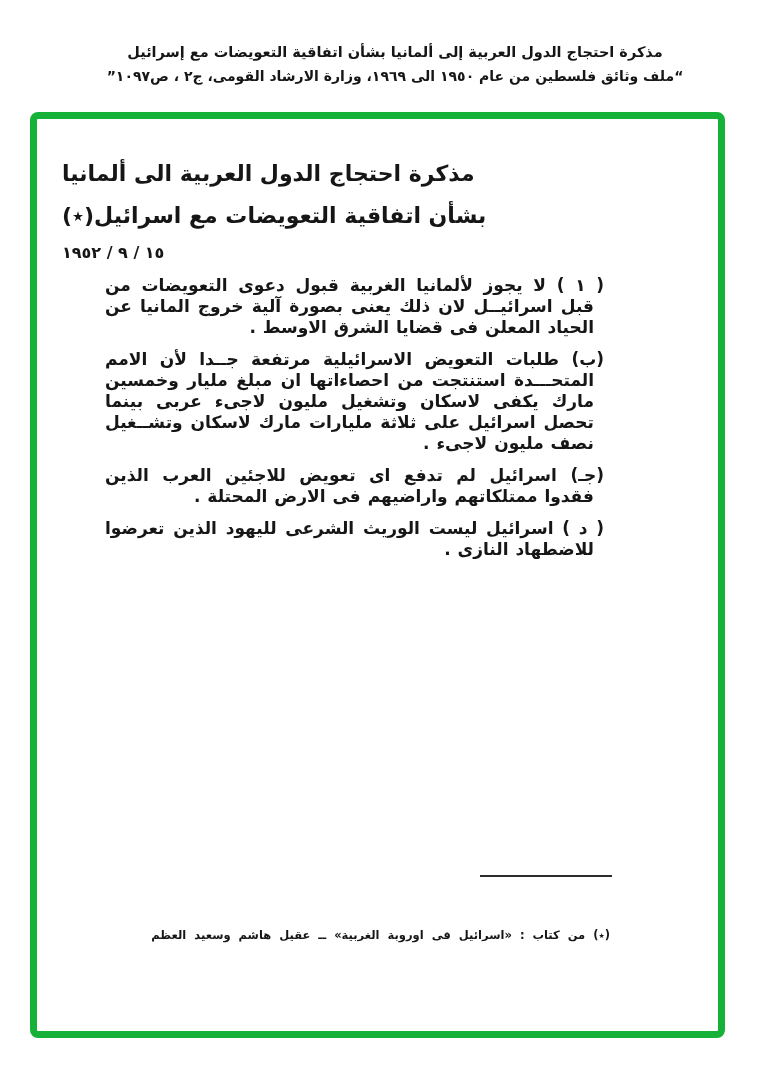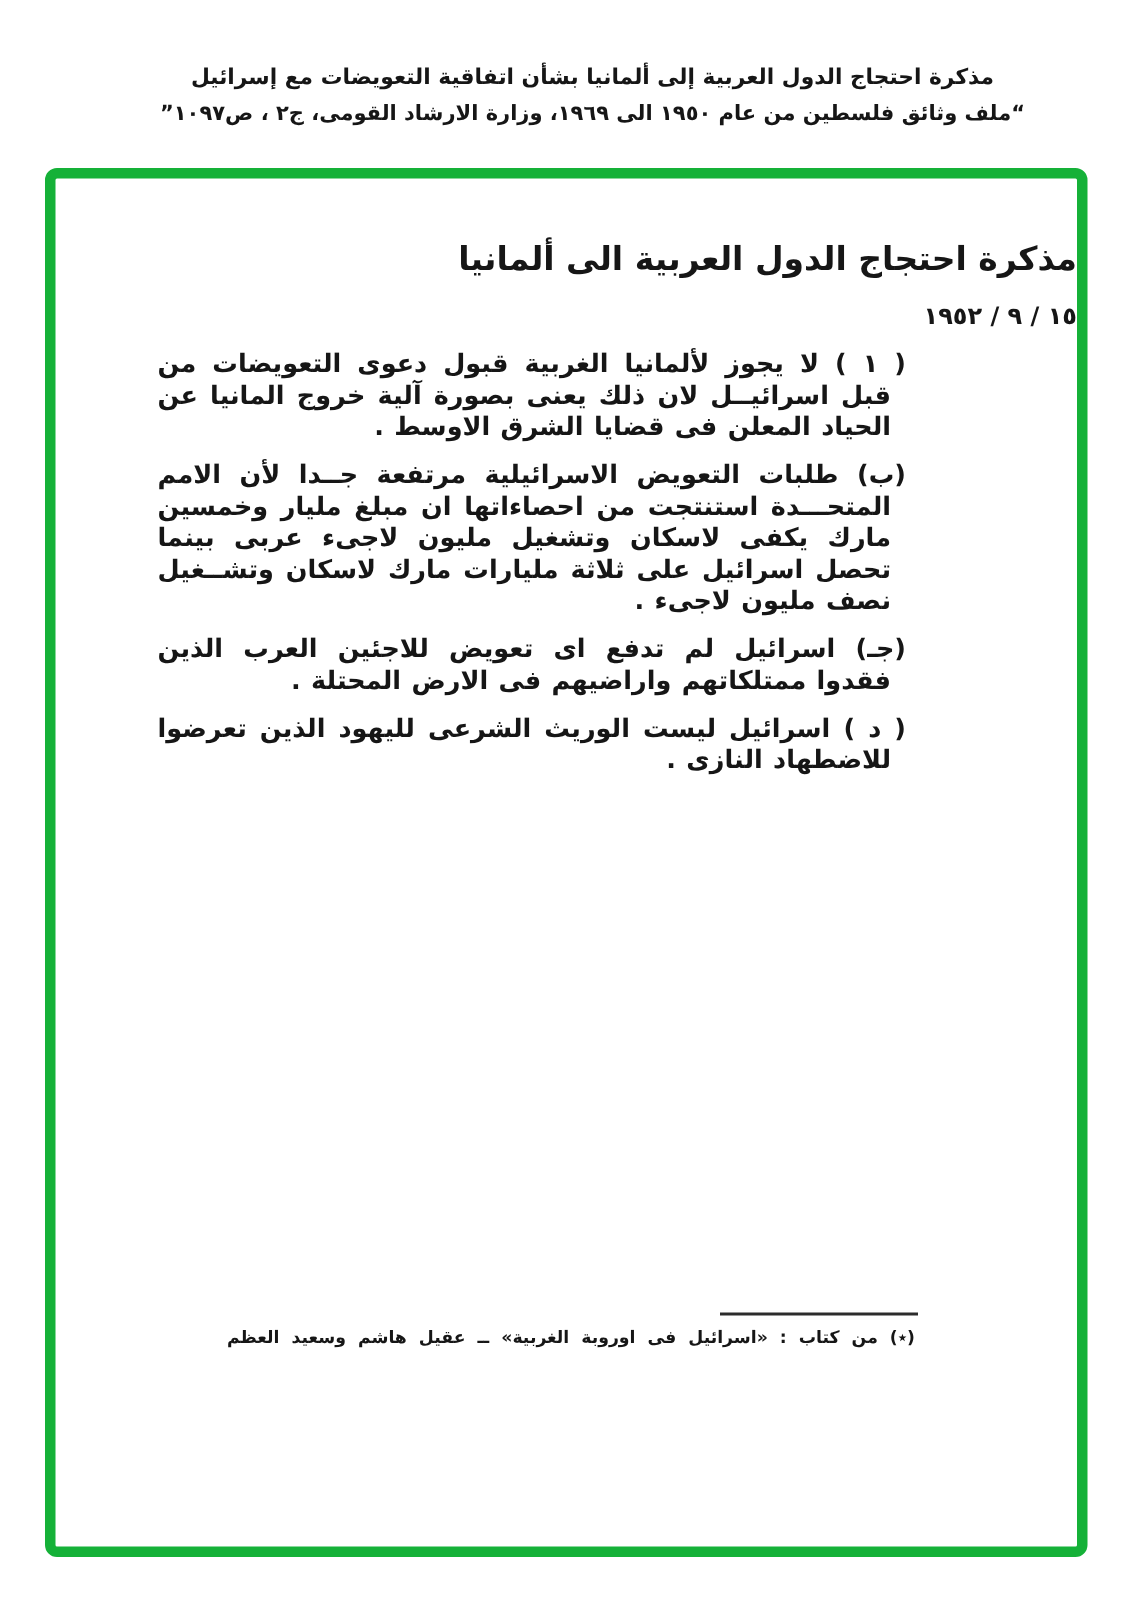--- a/index.html
+++ b/index.html
@@ -27,21 +27,21 @@
     box-sizing:border-box;
     border:7px solid #15b138;
     border-radius:8px;
     background:#ffffff;
   }
 
   
   .title-block {
     margin-top:34px;
     padding-left:25px;
-    text-align:right;
+    text-align:left;
     direction:rtl;
   }
   .memo-title { margin:0; font-size:22px; font-weight:bold; line-height:42px; }
   .memo-date  { font-size:16px; font-weight:bold; line-height:24px; margin-top:4px; }
 
   
   .memo-body {
     direction:rtl;
     margin:10px 114px 0 68px; 
   }
@@ -56,38 +56,39 @@
     word-spacing:1px;
   }
   .para .marker { white-space:nowrap; }
 
   
   .footnote-rule {
     position:absolute; top:756px; left:443px; width:132px;
     border-top:2px solid #2c2c2c;
   }
   .footnote {
-    position:absolute; top:765px; right:108px;
+    position:absolute; top:809px; right:108px;
     direction:rtl; white-space:nowrap;
     font-size:11.5px; font-weight:bold;
     word-spacing:4px;
   }
 </style>
 </head>
 <body style="color: rgb(22, 22, 22); background: rgb(255, 255, 255);">
 
 <header class="cite-header">
   <div class="cite-title">مذكرة احتجاج الدول العربية إلى ألمانيا بشأن اتفاقية التعويضات مع إسرائيل</div>
   <div class="cite-source">“ملف وثائق فلسطين من عام ١٩٥٠ الى ١٩٦٩، وزارة الارشاد القومى، ج٢ ، ص١٠٩٧”</div>
 </header>
 
 <main class="green-frame" style="border-color: rgb(21, 177, 56);">
 
   <div class="title-block">
     <h1 class="memo-title">مذكرة احتجاج الدول العربية الى ألمانيا</h1>
+    <h1 class="memo-title">بشأن اتفاقية التعويضات مع اسرائيل(٭)</h1>
     <div class="memo-date">١٥ / ٩ / ١٩٥٢</div>
   </div>
 
   <section class="memo-body">
     <p class="para"><span class="marker">( ١ )</span> <span>لا يجوز لألمانيا الغربية قبول دعوى التعويضات من قبل اسرائيــل لان ذلك يعنى بصورة آلية خروج المانيا عن الحياد المعلن فى قضايا الشرق الاوسط .</span></p>
     <p class="para"><span class="marker">(ب)</span> <span>طلبات التعويض الاسرائيلية مرتفعة جــدا لأن الامم المتحـــدة استنتجت من احصاءاتها ان مبلغ مليار وخمسين مارك يكفى لاسكان وتشغيل مليون لاجىء عربى بينما تحصل اسرائيل على ثلاثة مليارات مارك لاسكان وتشــغيل نصف مليون لاجىء .</span></p>
     <p class="para"><span class="marker">(جـ)</span> <span>اسرائيل لم تدفع اى تعويض للاجئين العرب الذين فقدوا ممتلكاتهم واراضيهم فى الارض المحتلة .</span></p>
     <p class="para"><span class="marker">( د )</span> <span>اسرائيل ليست الوريث الشرعى لليهود الذين تعرضوا للاضطهاد النازى .</span></p>
   </section>
 

